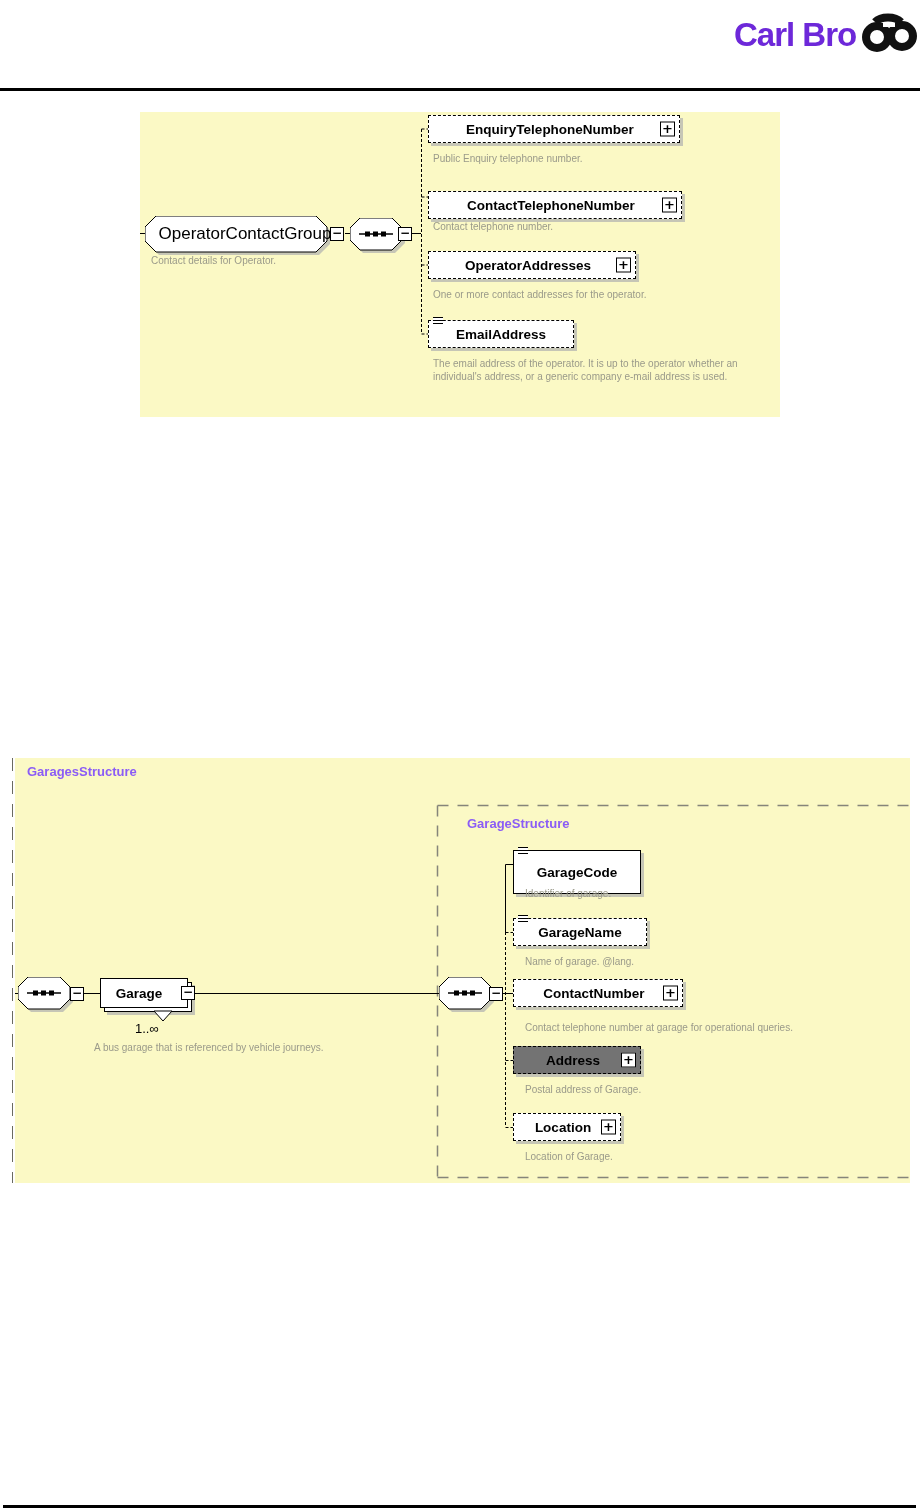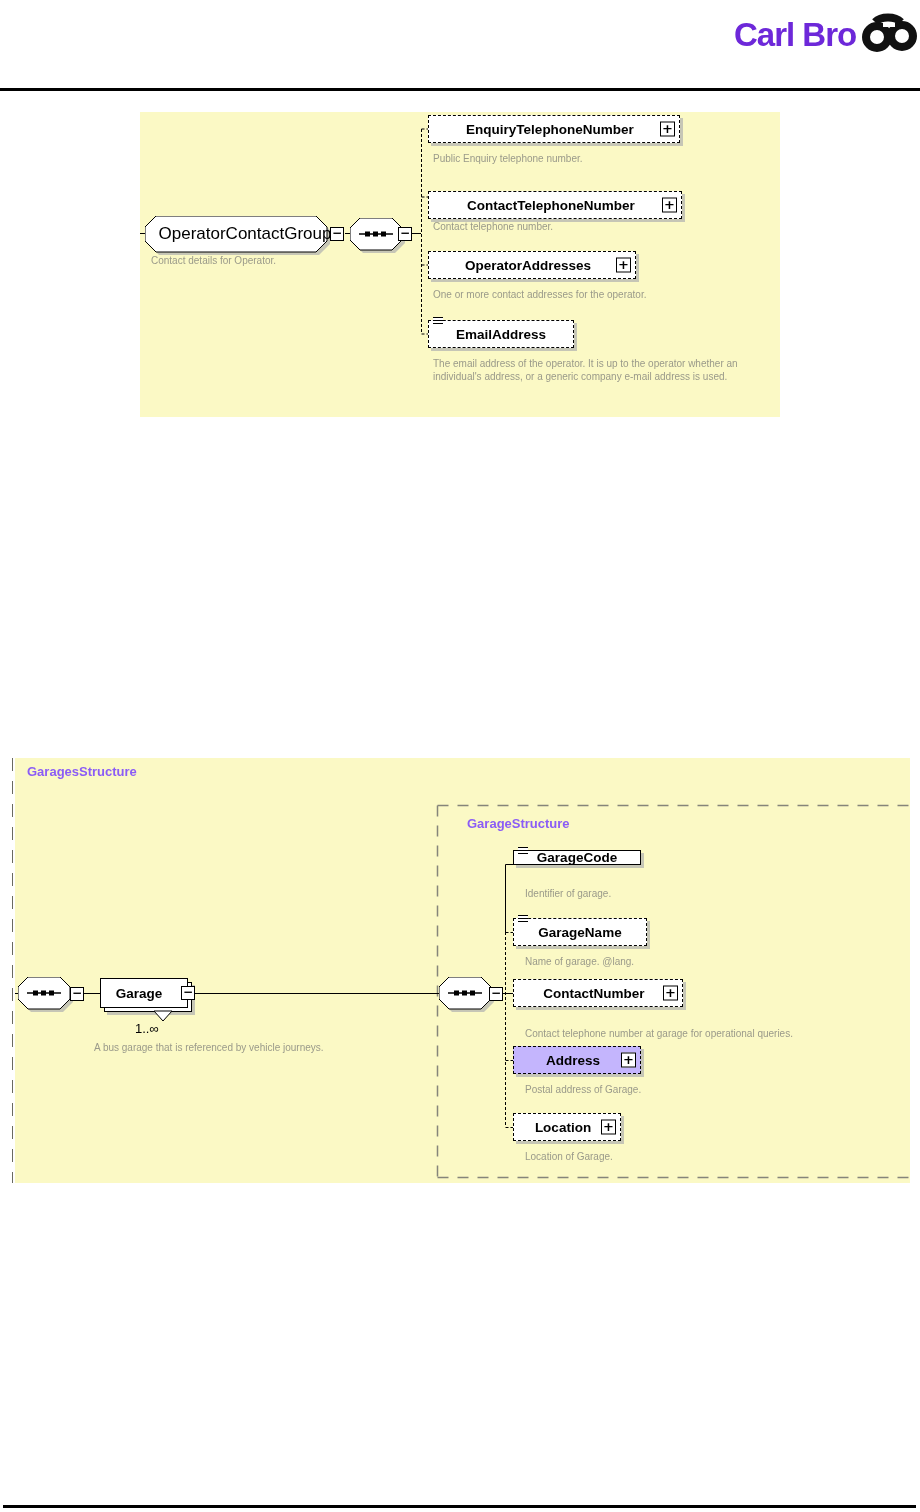--- a/index.html
+++ b/index.html
@@ -12,21 +12,21 @@
   .logo{position:absolute;left:734px;top:12px;display:flex;align-items:center;gap:5px;}
   .logo-text{font-weight:bold;font-size:33px;letter-spacing:-1px;color:#6d28d9;}
   .panel{position:absolute;background:#fbf9c5;}
   .psvg{position:absolute;left:0;top:0;overflow:visible;}
   .node{
     position:absolute;background:#fff;border:1px solid #000;
     box-shadow:3px 3px 0 #c6c6b6;display:flex;align-items:center;justify-content:center;
     font-weight:bold;font-size:13.5px;color:#000;box-sizing:border-box;
   }
   .node.dashed{border-style:dashed;}
-  .node.grayfill{background:#c4b5fd;}
+  .node.grayfill{background:#737373;}
   .node .lbl{flex:1;text-align:center;white-space:nowrap;padding:0 4px;}
   .node.haspm .lbl{padding-right:12px;}
   .pm{
     position:absolute;right:4px;top:50%;transform:translateY(-50%);
     width:15px;height:15px;border:1px solid #000;background:#fff;box-sizing:border-box;
     font:bold 13px/12px "DejaVu Sans",sans-serif;text-align:center;color:#000;
   }
   .mini{
     position:absolute;width:14px;height:14px;border:1px solid #000;background:#fff;
     box-sizing:border-box;font:bold 12px/11px "DejaVu Sans",sans-serif;text-align:center;color:#000;z-index:3;
@@ -172,37 +172,37 @@
       <polygon points="13,3 45,3 55,13 55,25 45,35 13,35 3,25 3,13" fill="#c6c6b6"></polygon>
       <polygon points="10,0 42,0 52,10 52,22 42,32 10,32 0,22 0,10" fill="#fff" stroke="#000"></polygon>
       <line x1="9" y1="16" x2="43" y2="16" stroke="#000" stroke-width="1.5"></line>
       <rect x="15" y="13.5" width="5" height="5" fill="#000"></rect>
       <rect x="23" y="13.5" width="5" height="5" fill="#000"></rect>
       <rect x="31" y="13.5" width="5" height="5" fill="#000"></rect>
     </svg>
   </div>
   <div class="mini" style="left:474px;top:229px;">−</div>
 
-  <div class="node" style="left:498px;top:92px;width:128px;height:15px;align-items:center;">
+  <div class="node" style="left:498px;top:92px;width:128px;height:44px;align-items:center;">
     <span class="st-icon"></span>
     <span class="lbl">GarageCode</span>
   </div>
   <div class="desc" style="left:510px;top:130px;">Identifier of garage.</div>
 
   <div class="node dashed" style="left:498px;top:160px;width:134px;height:28px;">
     <span class="st-icon"></span>
     <span class="lbl">GarageName</span>
   </div>
   <div class="desc" style="left:510px;top:198px;">Name of garage. @lang.</div>
 
   <div class="node dashed haspm" style="left:498px;top:221px;width:170px;height:28px;">
     <span class="lbl">ContactNumber</span>
     <span class="pm">+</span>
   </div>
-  <div class="desc" style="left:510px;top:270px;">Contact telephone number at garage for operational queries.</div>
+  <div class="desc" style="left:510px;top:264px;">Contact telephone number at garage for operational queries.</div>
 
   <div class="node dashed haspm grayfill" style="left:498px;top:288px;width:128px;height:28px;">
     <span class="lbl">Address</span>
     <span class="pm">+</span>
   </div>
   <div class="desc" style="left:510px;top:326px;">Postal address of Garage.</div>
 
   <div class="node dashed haspm" style="left:498px;top:355px;width:108px;height:28px;">
     <span class="lbl">Location</span>
     <span class="pm">+</span>

